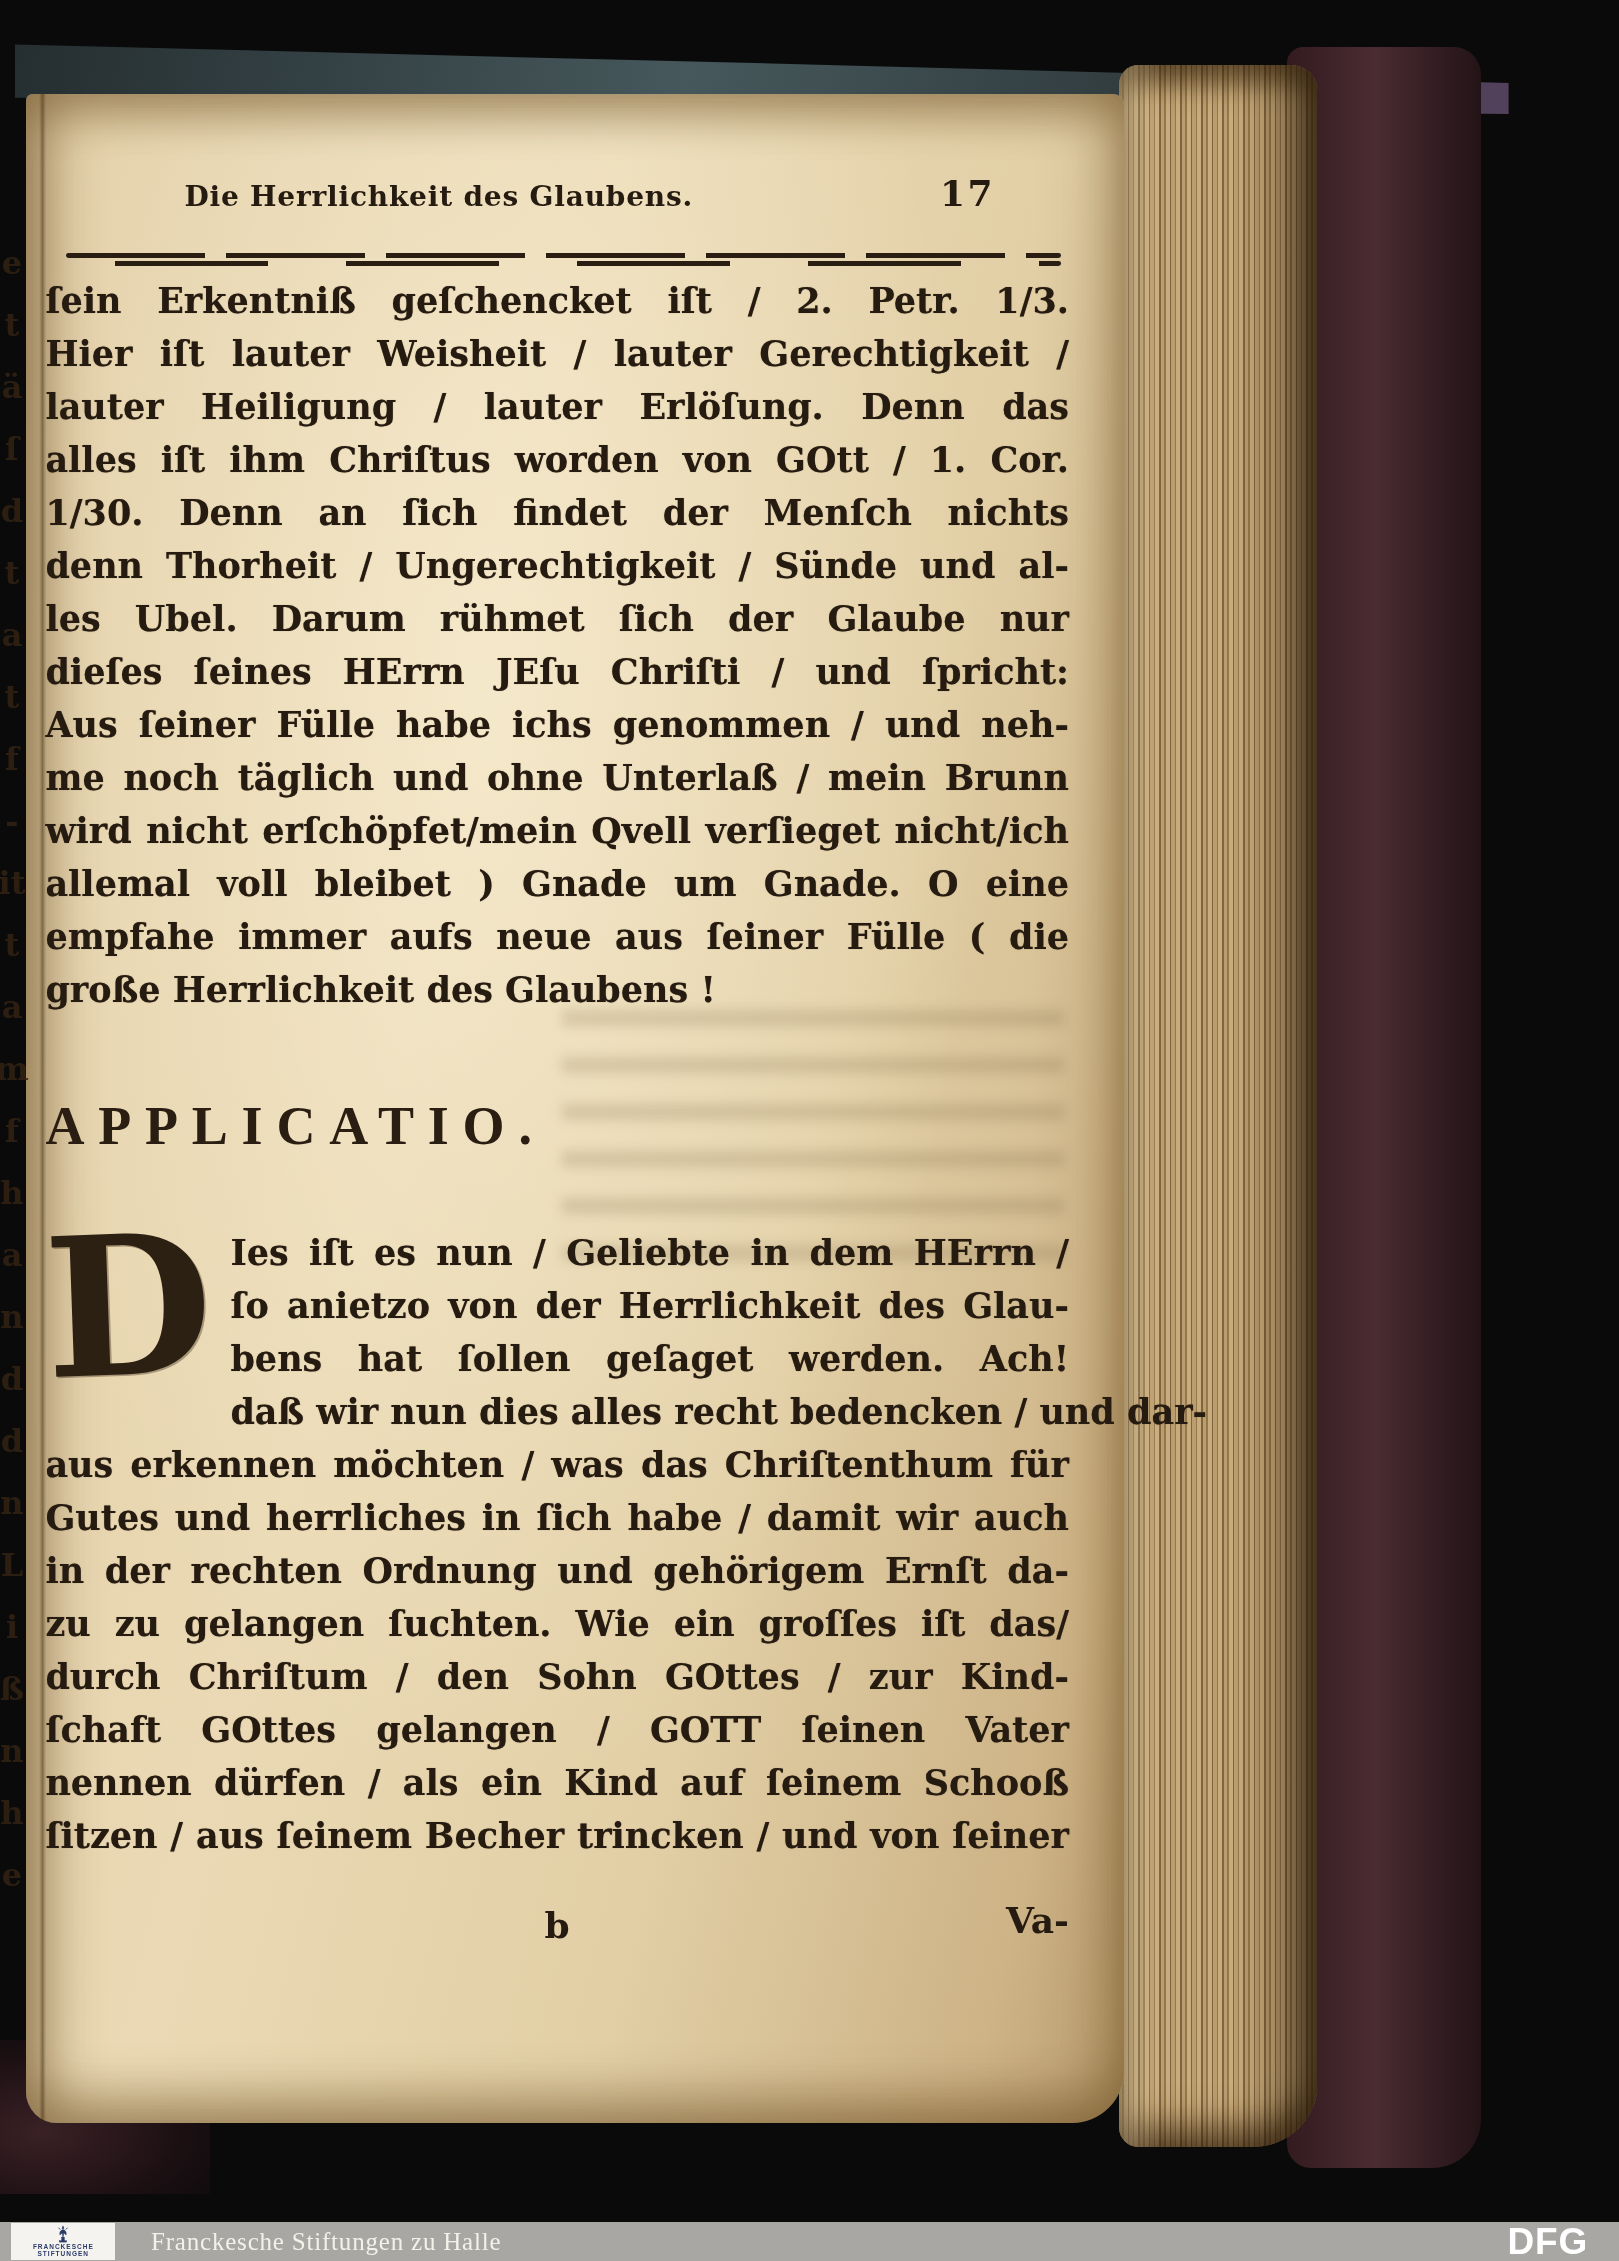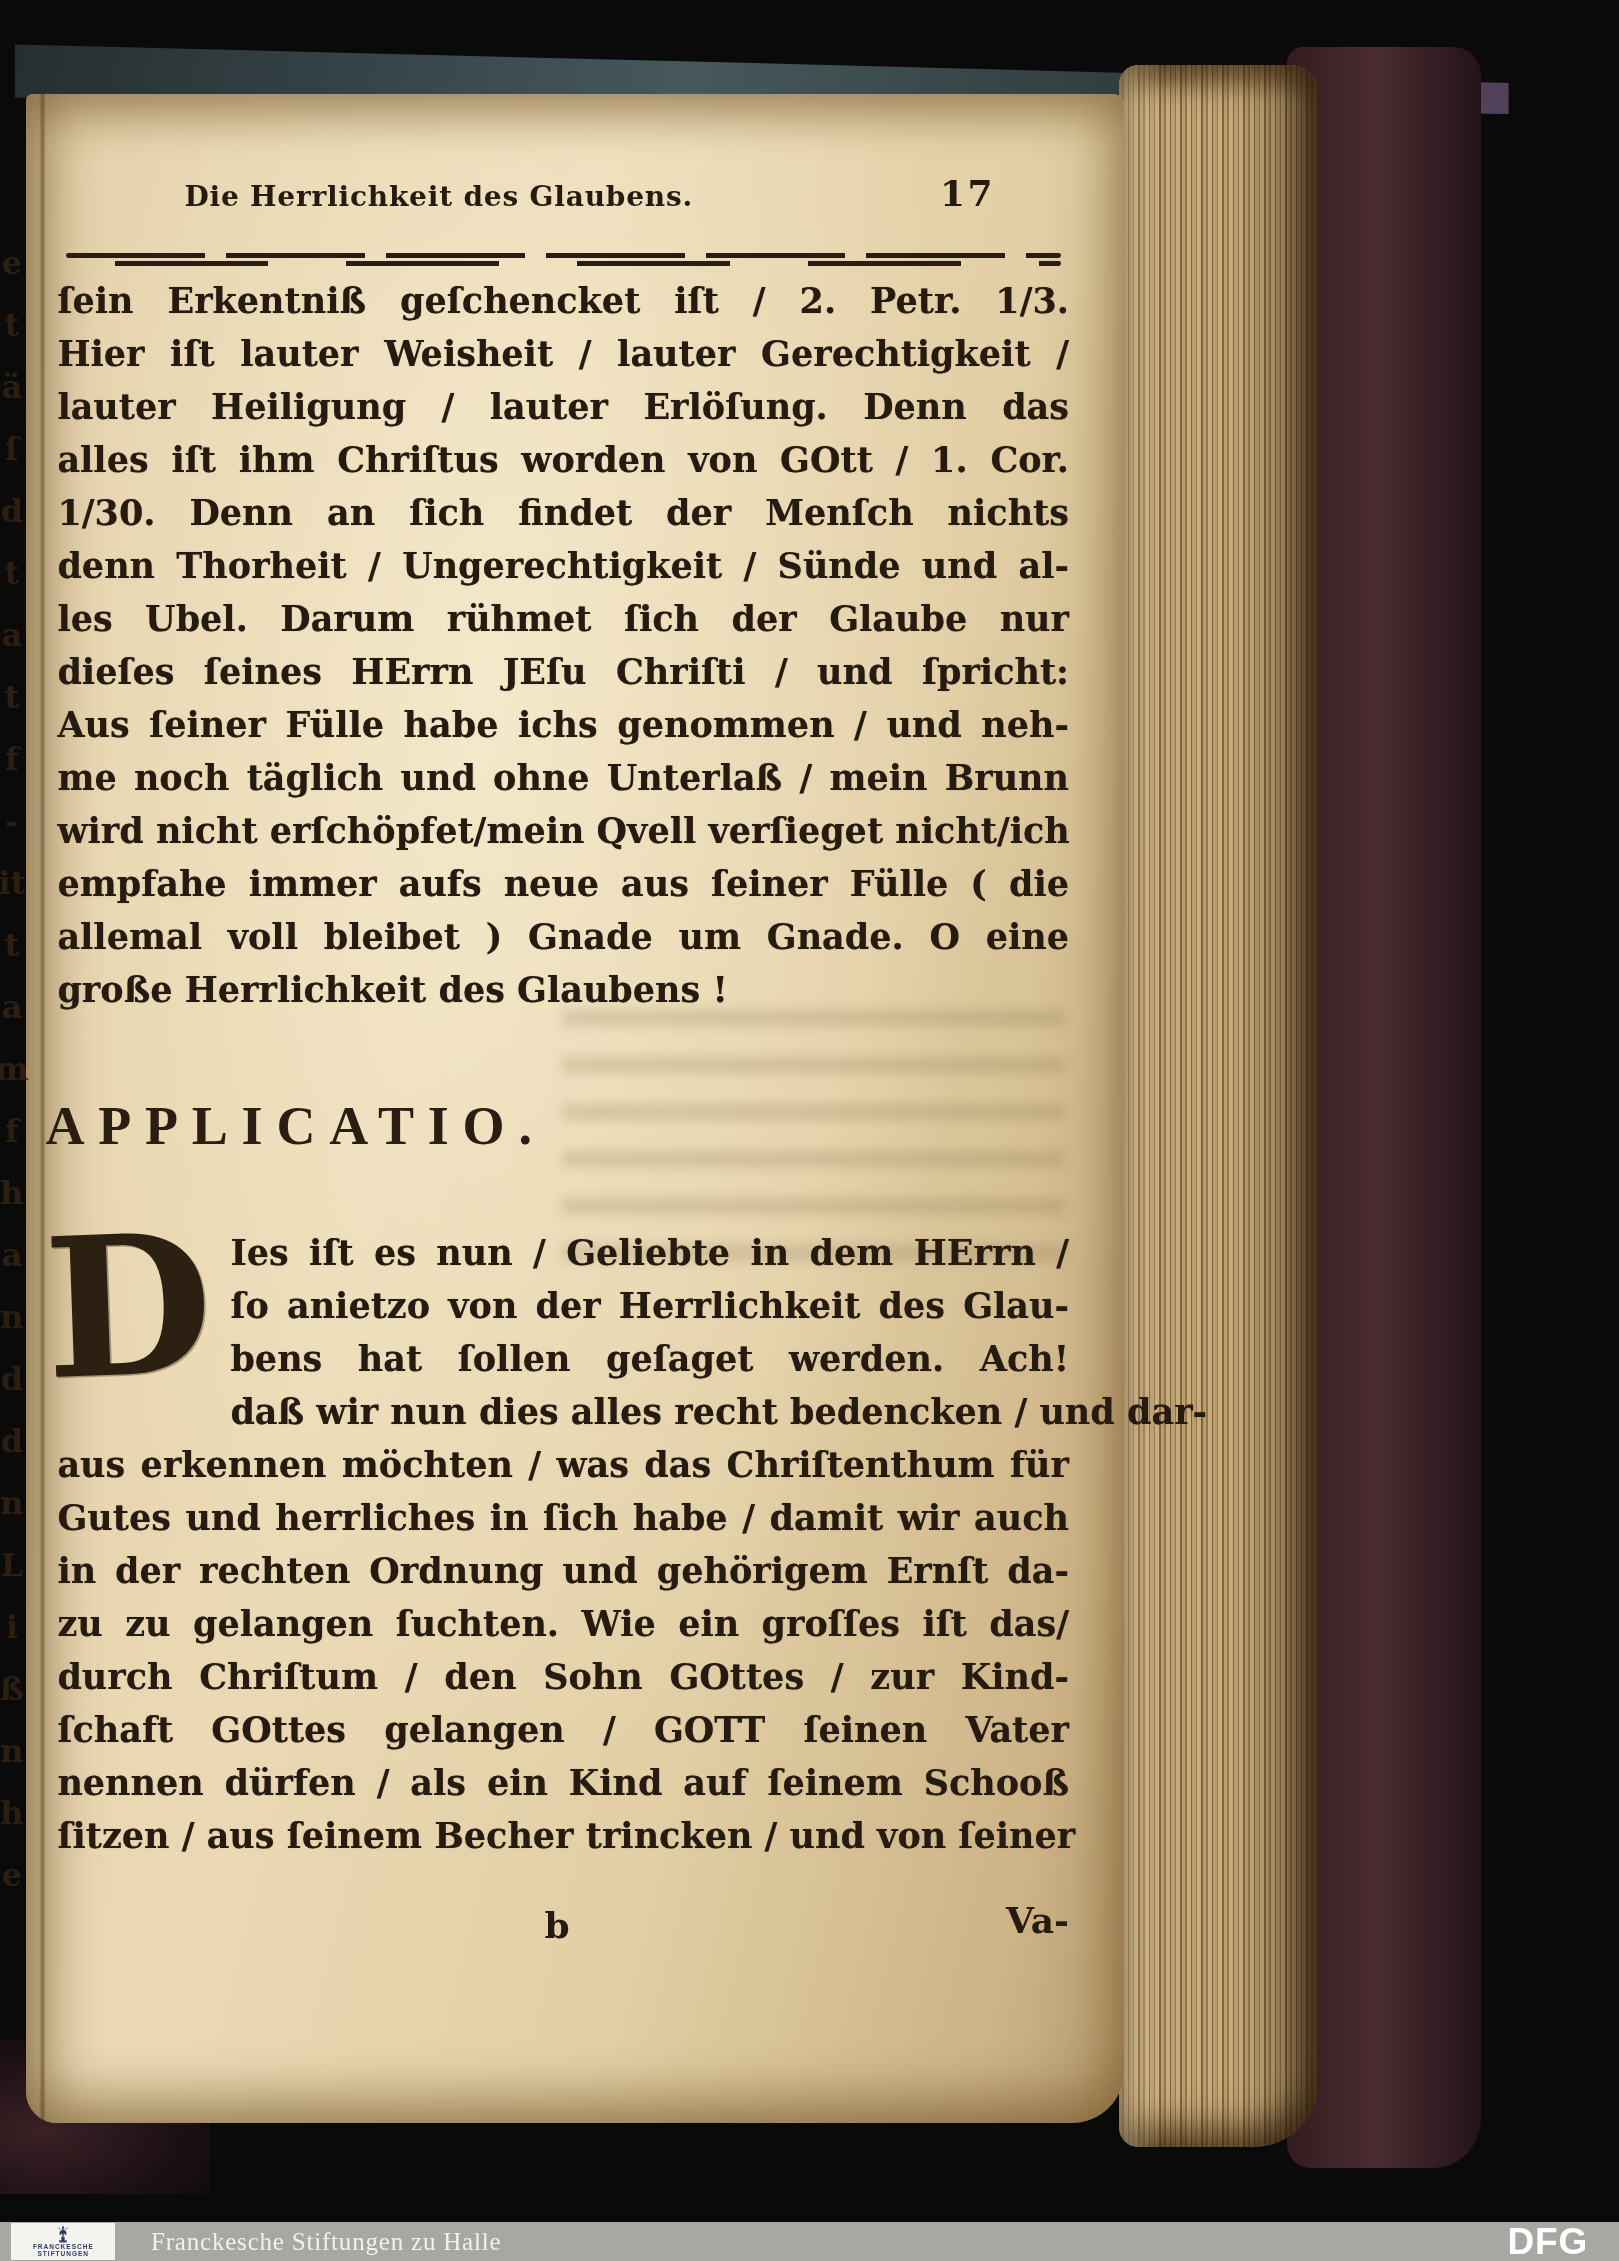--- a/index.html
+++ b/index.html
@@ -49,21 +49,21 @@
   .running-head .pagenum{margin-left:auto;margin-right:74px;font-size:36px;letter-spacing:2.4px;text-align:center;}
 
   .head-rule{position:absolute;left:40px;right:63px;top:159px;height:14.6px;}
   .head-rule .r1,.head-rule .r2{height:4.9px;border-radius:2.4px;
      background:repeating-linear-gradient(90deg,#2a1e12 0 139px,rgba(42,30,18,0) 139px 160px);}
   .head-rule .r2{margin-top:3.2px;
      background:repeating-linear-gradient(90deg,rgba(42,30,18,0) 0 49px,#2a1e12 49px 202px,rgba(42,30,18,0) 202px 231px);}
 
   .body-text{font-weight:700;font-size:35px;line-height:53px;
      text-shadow:0 0 0.8px rgba(45,30,12,.55);}
-  .jline{text-align:justify;text-align-last:justify;white-space:nowrap;margin-left:12px;}
+  .jline{text-align:justify;text-align-last:justify;white-space:nowrap;}
   .para1{position:absolute;left:19.4px;right:55px;top:180px;}
   .para1 .jline:last-child{text-align-last:left;}
 
   .applicatio{position:absolute;left:19.4px;right:97px;top:1001px;text-align:left;
      font-family:"Liberation Serif",serif;font-weight:700;font-size:54px;letter-spacing:13.8px;color:#2a1e12;}
 
   .para2{position:absolute;left:19.4px;right:55px;top:1132px;}
   .dropcap{float:left;width:172px;height:157px;margin:4.9px 13px 0 0;
      font-size:193px;line-height:151px;font-weight:700;color:#2c2013;
      text-shadow:1.6px 1.6px 0 rgba(45,30,12,.35);transform:rotate(-2deg);}
@@ -122,22 +122,22 @@
         <div class="jline">Hier iſt lauter Weisheit / lauter Gerechtigkeit /</div>
         <div class="jline">lauter Heiligung / lauter Erlöſung. Denn das</div>
         <div class="jline">alles iſt ihm Chriſtus worden von GOtt / 1. Cor.</div>
         <div class="jline">1/30. Denn an ſich findet der Menſch nichts</div>
         <div class="jline">denn Thorheit / Ungerechtigkeit / Sünde und al-</div>
         <div class="jline">les Ubel. Darum rühmet ſich der Glaube nur</div>
         <div class="jline">dieſes ſeines HErrn JEſu Chriſti / und ſpricht:</div>
         <div class="jline">Aus ſeiner Fülle habe ichs genommen / und neh-</div>
         <div class="jline">me noch täglich und ohne Unterlaß / mein Brunn</div>
         <div class="jline">wird nicht erſchöpfet/mein Qvell verſieget nicht/ich</div>
+        <div class="jline">allemal voll bleibet ) Gnade um Gnade. O eine</div>
         <div class="jline">empfahe immer aufs neue aus ſeiner Fülle ( die</div>
-        <div class="jline">allemal voll bleibet ) Gnade um Gnade. O eine</div>
         <div class="jline">große Herrlichkeit des Glaubens !</div>
       </div>
 
     <div class="applicatio">APPLICATIO.</div>
 
     <div class="para2 body-text">
       <div class="dropcap">D</div>
       <div>
           <div class="jline">Ies iſt es nun / Geliebte in dem HErrn /</div>
           <div class="jline">ſo anietzo von der Herrlichkeit des Glau-</div>

